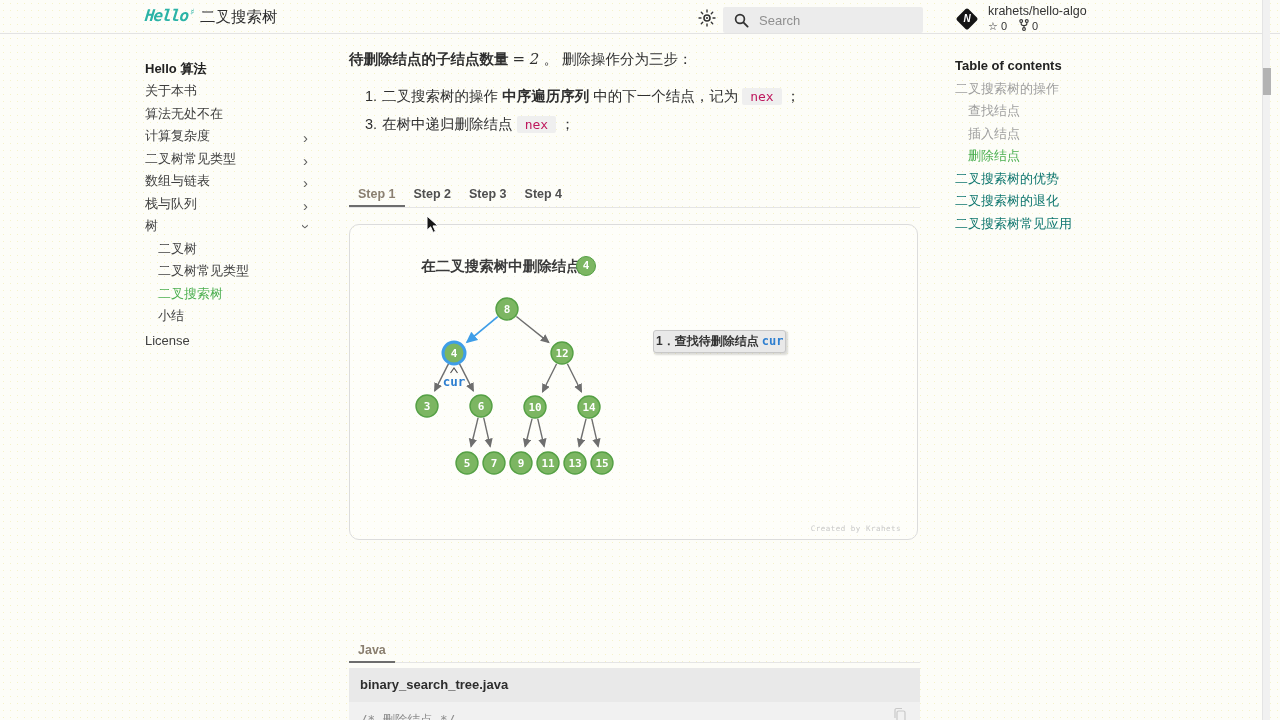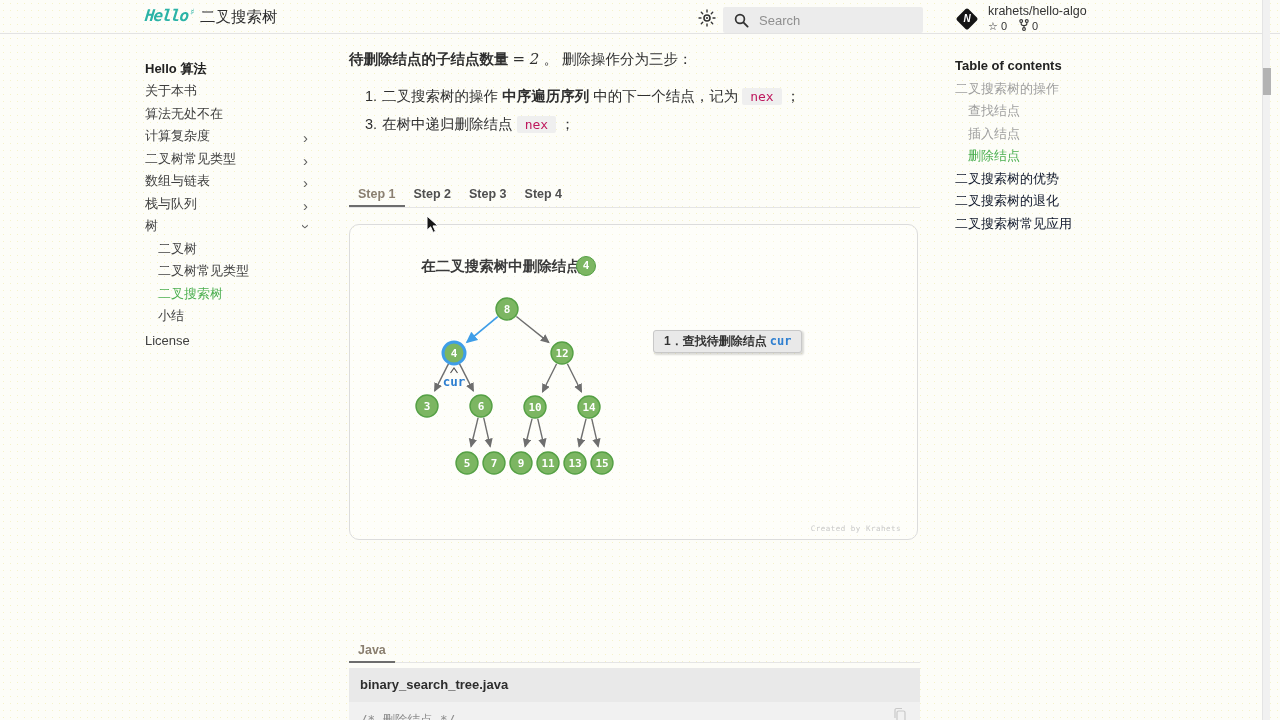--- a/index.html
+++ b/index.html
@@ -37,42 +37,42 @@
   .sidebar { position:absolute; left:145px; top:55px; width:165px; }
   .side-item { display:flex; align-items:flex-end; height:22.5px; font-size:13px; color:#3f3f3f; cursor:pointer; }
   .side-item.is-title { font-weight:bold; color:#222; cursor:default; }
   .side-item.is-nested { padding-left:13px; }
   .side-item.is-active { color:#4caf50; }
   .side-item .chev { margin-left:auto; color:#5f5f5f; font-size:15px; line-height:1; padding-right:2px; }
   .side-item .chev.down { transform:rotate(90deg); }
   
   .toc { position:absolute; left:955px; top:55px; width:182px; }
   .toc-title { height:22.5px; line-height:22.5px; font-weight:bold; font-size:13px; color:#222; }
-  .toc-item { height:22.5px; line-height:22.5px; font-size:13px; color:#0f172a; cursor:pointer; }
+  .toc-item { height:22.5px; line-height:22.5px; font-size:13px; color:#0f766e; cursor:pointer; }
   .toc-item.is-nested { padding-left:13px; }
   .toc-item.is-muted { color:#9e9e9e; }
   .toc-item.is-active { color:#4caf50; }
   
   .main { position:absolute; left:349px; top:45px; width:571px; height:675px; }
   .intro { position:absolute; left:0; top:4px; width:571px; font-size:14.5px; line-height:21px; }
   .steps { position:absolute; left:0; top:37px; width:571px; list-style:none; }
   .steps li { height:28px; line-height:28px; padding-left:16px; font-size:14.5px; white-space:nowrap; }
   .steps li .num { margin-right:5px; }
   .seg-bold { font-weight:700; }
   .seg-math { font-family:"DejaVu Serif", serif; font-style:italic; font-size:15px; }
   .seg-code { font-family:"DejaVu Sans Mono", monospace; font-size:13px; background:#efefef; border-radius:2px; padding:1px 8px; color:#be185d; }
   .tabs-row { position:absolute; left:0; top:138px; width:571px; height:25px; border-bottom:1px solid #e5e5e5; }
   .tab { display:inline-block; padding:0 9px; font-size:12.5px; font-weight:600; color:#4f4f4f; line-height:22px; height:24px; cursor:pointer; }
   .tab.active { color:#8a7f70; border-bottom:2px solid #6d6d6d; }
   
   .figure { position:absolute; left:0; top:179px; width:569px; height:316px; border:1px solid #dcdcdc; border-radius:10px; background:rgba(255,255,255,0.35); }
   .figure svg.tree { position:absolute; left:0; top:0; }
   .fig-title { position:absolute; left:60px; top:32px; width:182px; text-align:center; font-weight:bold; font-size:14.5px; color:#3a3a3a; }
   .fig-badge { position:absolute; left:226px; top:31px; width:20px; height:20px; border-radius:50%; background:#7cb662; border:1.5px solid #55a045; color:#fff; font-family:"DejaVu Sans Mono", monospace; font-weight:bold; font-size:11px; text-align:center; line-height:17px; }
-  .callout { position:absolute; left:303px; top:105px; height:23px; padding:0 10px; background:#e9e9e9; border:1px solid #c8c8c8; border-radius:3px; box-shadow:1.5px 1.5px 2px rgba(0,0,0,0.14); font-size:12px; font-weight:bold; color:#333; line-height:21px; white-space:nowrap; }
+  .callout { position:absolute; left:303px; top:105px; height:23px; padding:0 2px; background:#e9e9e9; border:1px solid #c8c8c8; border-radius:3px; box-shadow:1.5px 1.5px 2px rgba(0,0,0,0.14); font-size:12px; font-weight:bold; color:#333; line-height:21px; white-space:nowrap; }
   .callout .code-blue { font-family:"DejaVu Sans Mono", monospace; color:#2e7fd0; font-weight:bold; font-size:12px; margin-left:3px; }
   .credit { position:absolute; right:16px; bottom:6px; font-family:"DejaVu Sans Mono", monospace; font-size:7.5px; color:#c8c8c8; letter-spacing:0.5px; }
   
   .complexity { position:absolute; left:0; top:531px; width:571px; font-size:14.5px; line-height:21.5px; }
   
   .lang-row { position:absolute; left:0; top:594px; width:571px; height:24px; border-bottom:1px solid #e5e5e5; }
   .code-header { position:absolute; left:0; top:623px; width:571px; height:34px; background:#e9e9e9; font-size:13px; font-weight:bold; color:#2d2d2d; line-height:34px; padding-left:11px; }
   .code-body { position:absolute; left:0; top:657px; width:571px; height:63px; background:#f1f1f1; }
   .code-comment { position:absolute; left:11px; top:10px; font-family:"DejaVu Sans Mono", monospace; font-size:12.5px; color:#8c8c8c; white-space:pre; }
   .copy-btn { position:absolute; right:10px; top:4px; width:20px; height:20px; background:none; border:none; cursor:pointer; opacity:0.55; }

